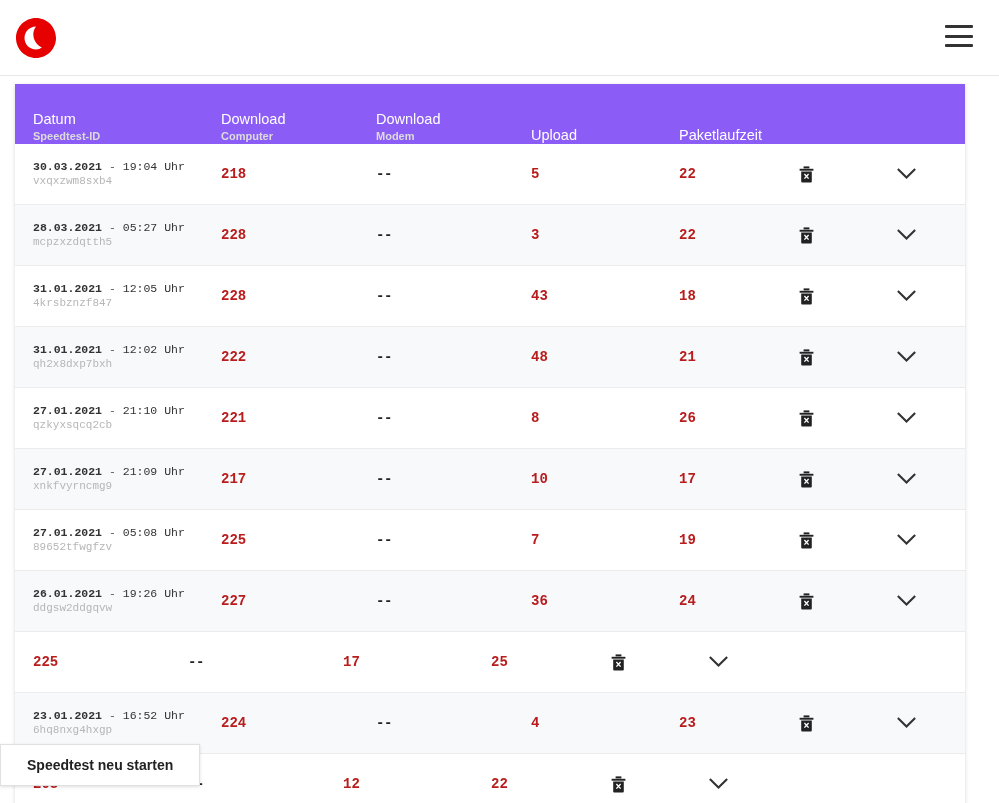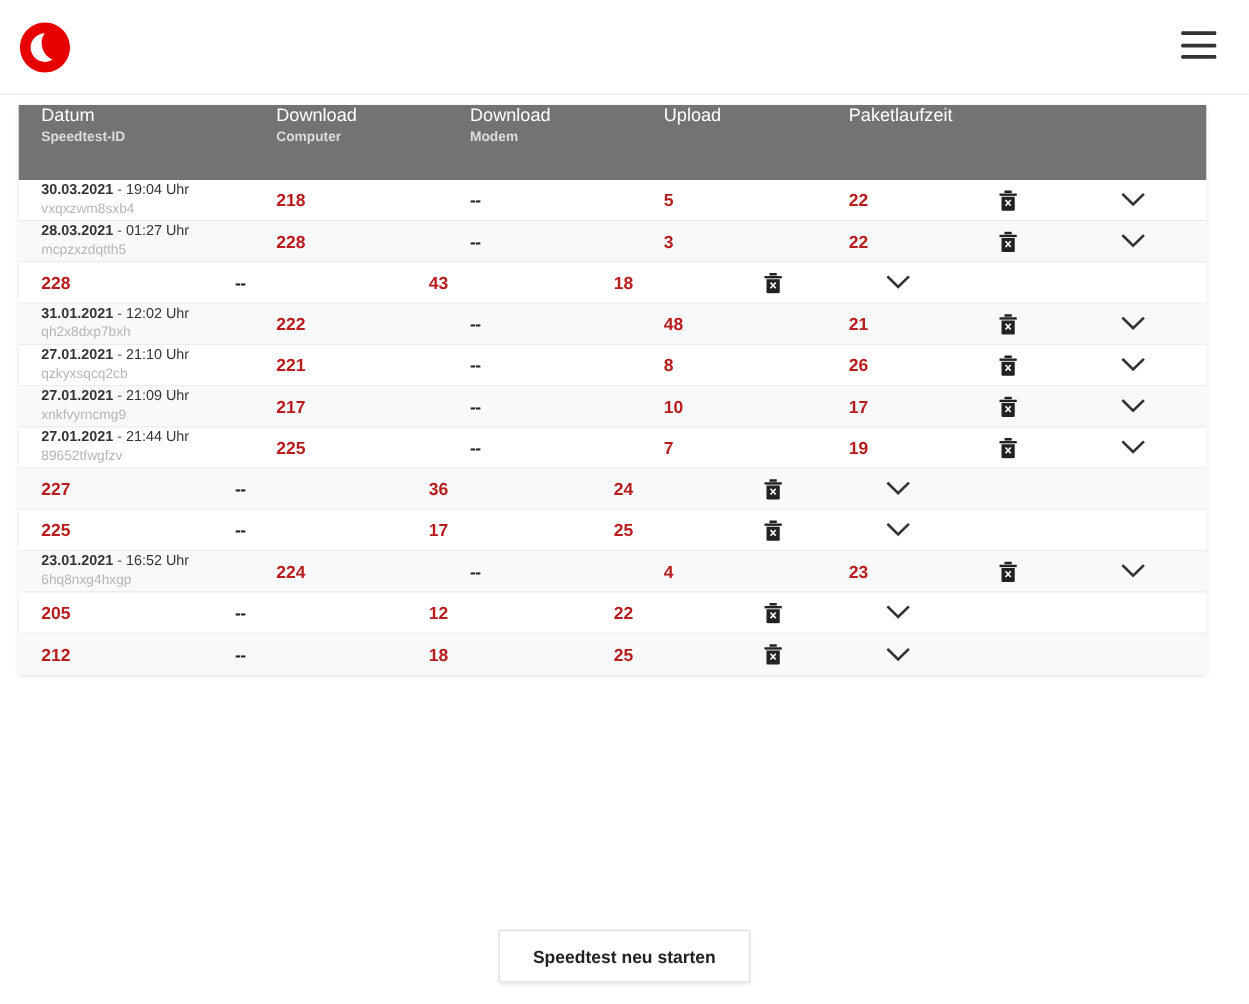--- a/index.html
+++ b/index.html
@@ -52,24 +52,24 @@
   .card {
     position: absolute;
     left: 15px;
     top: 84px;
     width: 950px;
     background: #ffffff;
     box-shadow: 0 1px 4px rgba(0,0,0,0.16);
   }
 
   .thead {
-    background: #737373;
+    background: #8b5cf6;
     height: 60px;
     display: flex;
-    align-items: flex-start;
+    align-items: flex-end;
     padding: 0 0 0 18px;
   }
 
   .th {
     color: #ffffff;
     flex: none;
   }
   .th .th-main {
     font-size: 14.5px;
     line-height: 18px;
@@ -89,23 +89,24 @@
   .c-up     { width: 148px; }
   .c-ping   { width: 120px; }
   .c-trash  { width: 98px;  }
   .c-chev   { width: 70px;  }
 
   .tbody { background: #ffffff; }
 
   .row {
     display: flex;
     align-items: center;
-    height: 33px;
+    height: 61px;
     padding: 0 0 0 18px;
     border-bottom: 1px solid #ececec;
+    font-family: Liberation Mono, monospace;
   }
   .row:last-child { border-bottom: none; }
   .row.alt { background: #f7f9fb; }
 
   .cell { flex: none; }
 
   .date-main {
     font-size: 11.5px;
     line-height: 15px;
     color: #333333;
@@ -143,21 +144,20 @@
   .trash-wrap { width: 98px; display: flex; }
   .chev-wrap  { width: 70px; display: flex; }
 
   
   .footer {
     position: absolute;
     left: 0;
     top: 744px;
     width: 999px;
     display: flex;
-    justify-content: center;
   }
   .restart-btn {
     min-width: 200px;
     height: 42px;
     padding: 0 26px;
     background: #ffffff;
     border: 1px solid #e0e0e0;
     box-shadow: 0 1px 3px rgba(0,0,0,0.13);
     font-family: "Liberation Sans", sans-serif;
     font-size: 14px;
@@ -236,21 +236,21 @@
             </svg></button>
         </div>
         <div class="cell chev-wrap">
           <button class="icon-btn" title="Details anzeigen"><svg width="19" height="12" viewBox="0 0 19 12" aria-hidden="true">
               <path d="M1.6 1.8 L9.5 9.6 L17.4 1.8" stroke="#333" stroke-width="2.1" fill="none" stroke-linecap="square"></path>
             </svg></button>
         </div>
       </div>
       <div class="row alt">
         <div class="cell c-date">
-          <div class="date-main"><b>28.03.2021</b><span class="sep"> - </span><span>01:27 Uhr</span></div>
+          <div class="date-main"><b>28.03.2021</b><span class="sep"> - </span><span>05:27 Uhr</span></div>
           <div class="date-id">mcpzxzdqtth5</div>
         </div>
         <div class="cell c-dlc num">228</div>
         <div class="cell c-dlm dash">--</div>
         <div class="cell c-up num">3</div>
         <div class="cell c-ping num">22</div>
         <div class="cell trash-wrap">
           <button class="icon-btn" title="Löschen"><svg width="15" height="17" viewBox="0 0 15 17" aria-hidden="true">
               <rect x="4.6" y="0.4" width="5.8" height="2.0" fill="#222"></rect>
               <rect x="0.6" y="2.8" width="13.8" height="1.9" fill="#222"></rect>
@@ -258,20 +258,24 @@
               <path d="M5.4 8.0 l4.2 4.6 M9.6 8.0 l-4.2 4.6" stroke="#fff" stroke-width="1.35" fill="none"></path>
             </svg></button>
         </div>
         <div class="cell chev-wrap">
           <button class="icon-btn" title="Details anzeigen"><svg width="19" height="12" viewBox="0 0 19 12" aria-hidden="true">
               <path d="M1.6 1.8 L9.5 9.6 L17.4 1.8" stroke="#333" stroke-width="2.1" fill="none" stroke-linecap="square"></path>
             </svg></button>
         </div>
       </div>
       <div class="row">
+        <div class="cell c-date">
+          <div class="date-main"><b>31.01.2021</b><span class="sep"> - </span><span>12:05 Uhr</span></div>
+          <div class="date-id">4krsbznzf847</div>
+        </div>
         <div class="cell c-dlc num">228</div>
         <div class="cell c-dlm dash">--</div>
         <div class="cell c-up num">43</div>
         <div class="cell c-ping num">18</div>
         <div class="cell trash-wrap">
           <button class="icon-btn" title="Löschen"><svg width="15" height="17" viewBox="0 0 15 17" aria-hidden="true">
               <rect x="4.6" y="0.4" width="5.8" height="2.0" fill="#222"></rect>
               <rect x="0.6" y="2.8" width="13.8" height="1.9" fill="#222"></rect>
               <path d="M2.2 5.4 h10.6 v10.2 a1 1 0 0 1 -1 1 h-8.6 a1 1 0 0 1 -1 -1 Z" fill="#222"></path>
               <path d="M5.4 8.0 l4.2 4.6 M9.6 8.0 l-4.2 4.6" stroke="#fff" stroke-width="1.35" fill="none"></path>
@@ -347,21 +351,21 @@
             </svg></button>
         </div>
         <div class="cell chev-wrap">
           <button class="icon-btn" title="Details anzeigen"><svg width="19" height="12" viewBox="0 0 19 12" aria-hidden="true">
               <path d="M1.6 1.8 L9.5 9.6 L17.4 1.8" stroke="#333" stroke-width="2.1" fill="none" stroke-linecap="square"></path>
             </svg></button>
         </div>
       </div>
       <div class="row">
         <div class="cell c-date">
-          <div class="date-main"><b>27.01.2021</b><span class="sep"> - </span><span>21:44 Uhr</span></div>
+          <div class="date-main"><b>27.01.2021</b><span class="sep"> - </span><span>05:08 Uhr</span></div>
           <div class="date-id">89652tfwgfzv</div>
         </div>
         <div class="cell c-dlc num">225</div>
         <div class="cell c-dlm dash">--</div>
         <div class="cell c-up num">7</div>
         <div class="cell c-ping num">19</div>
         <div class="cell trash-wrap">
           <button class="icon-btn" title="Löschen"><svg width="15" height="17" viewBox="0 0 15 17" aria-hidden="true">
               <rect x="4.6" y="0.4" width="5.8" height="2.0" fill="#222"></rect>
               <rect x="0.6" y="2.8" width="13.8" height="1.9" fill="#222"></rect>
@@ -369,20 +373,24 @@
               <path d="M5.4 8.0 l4.2 4.6 M9.6 8.0 l-4.2 4.6" stroke="#fff" stroke-width="1.35" fill="none"></path>
             </svg></button>
         </div>
         <div class="cell chev-wrap">
           <button class="icon-btn" title="Details anzeigen"><svg width="19" height="12" viewBox="0 0 19 12" aria-hidden="true">
               <path d="M1.6 1.8 L9.5 9.6 L17.4 1.8" stroke="#333" stroke-width="2.1" fill="none" stroke-linecap="square"></path>
             </svg></button>
         </div>
       </div>
       <div class="row alt">
+        <div class="cell c-date">
+          <div class="date-main"><b>26.01.2021</b><span class="sep"> - </span><span>19:26 Uhr</span></div>
+          <div class="date-id">ddgsw2ddgqvw</div>
+        </div>
         <div class="cell c-dlc num">227</div>
         <div class="cell c-dlm dash">--</div>
         <div class="cell c-up num">36</div>
         <div class="cell c-ping num">24</div>
         <div class="cell trash-wrap">
           <button class="icon-btn" title="Löschen"><svg width="15" height="17" viewBox="0 0 15 17" aria-hidden="true">
               <rect x="4.6" y="0.4" width="5.8" height="2.0" fill="#222"></rect>
               <rect x="0.6" y="2.8" width="13.8" height="1.9" fill="#222"></rect>
               <path d="M2.2 5.4 h10.6 v10.2 a1 1 0 0 1 -1 1 h-8.6 a1 1 0 0 1 -1 -1 Z" fill="#222"></path>
               <path d="M5.4 8.0 l4.2 4.6 M9.6 8.0 l-4.2 4.6" stroke="#fff" stroke-width="1.35" fill="none"></path>

